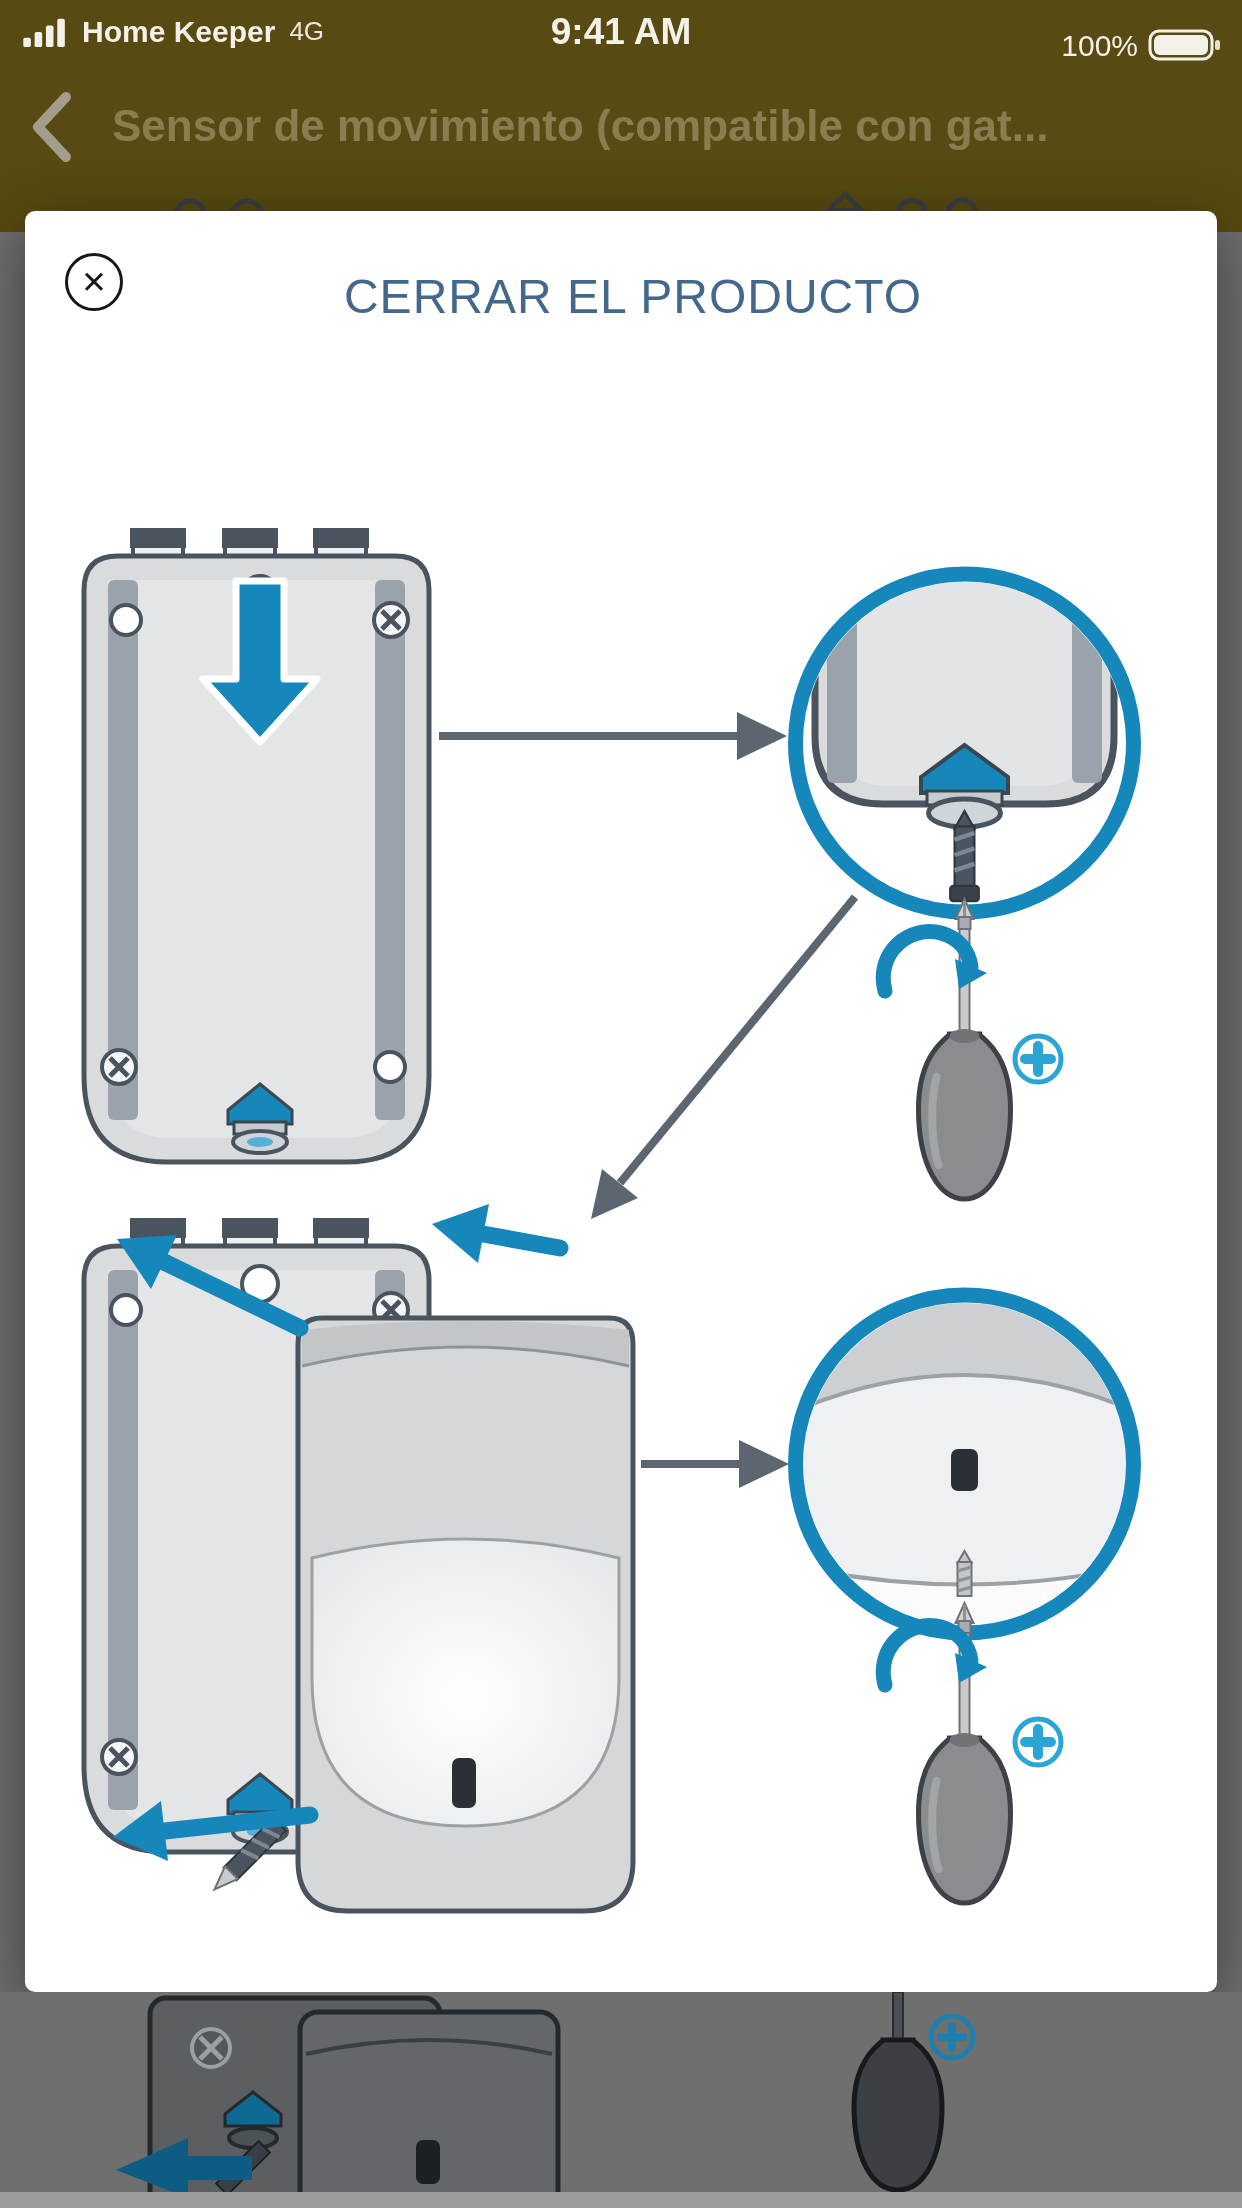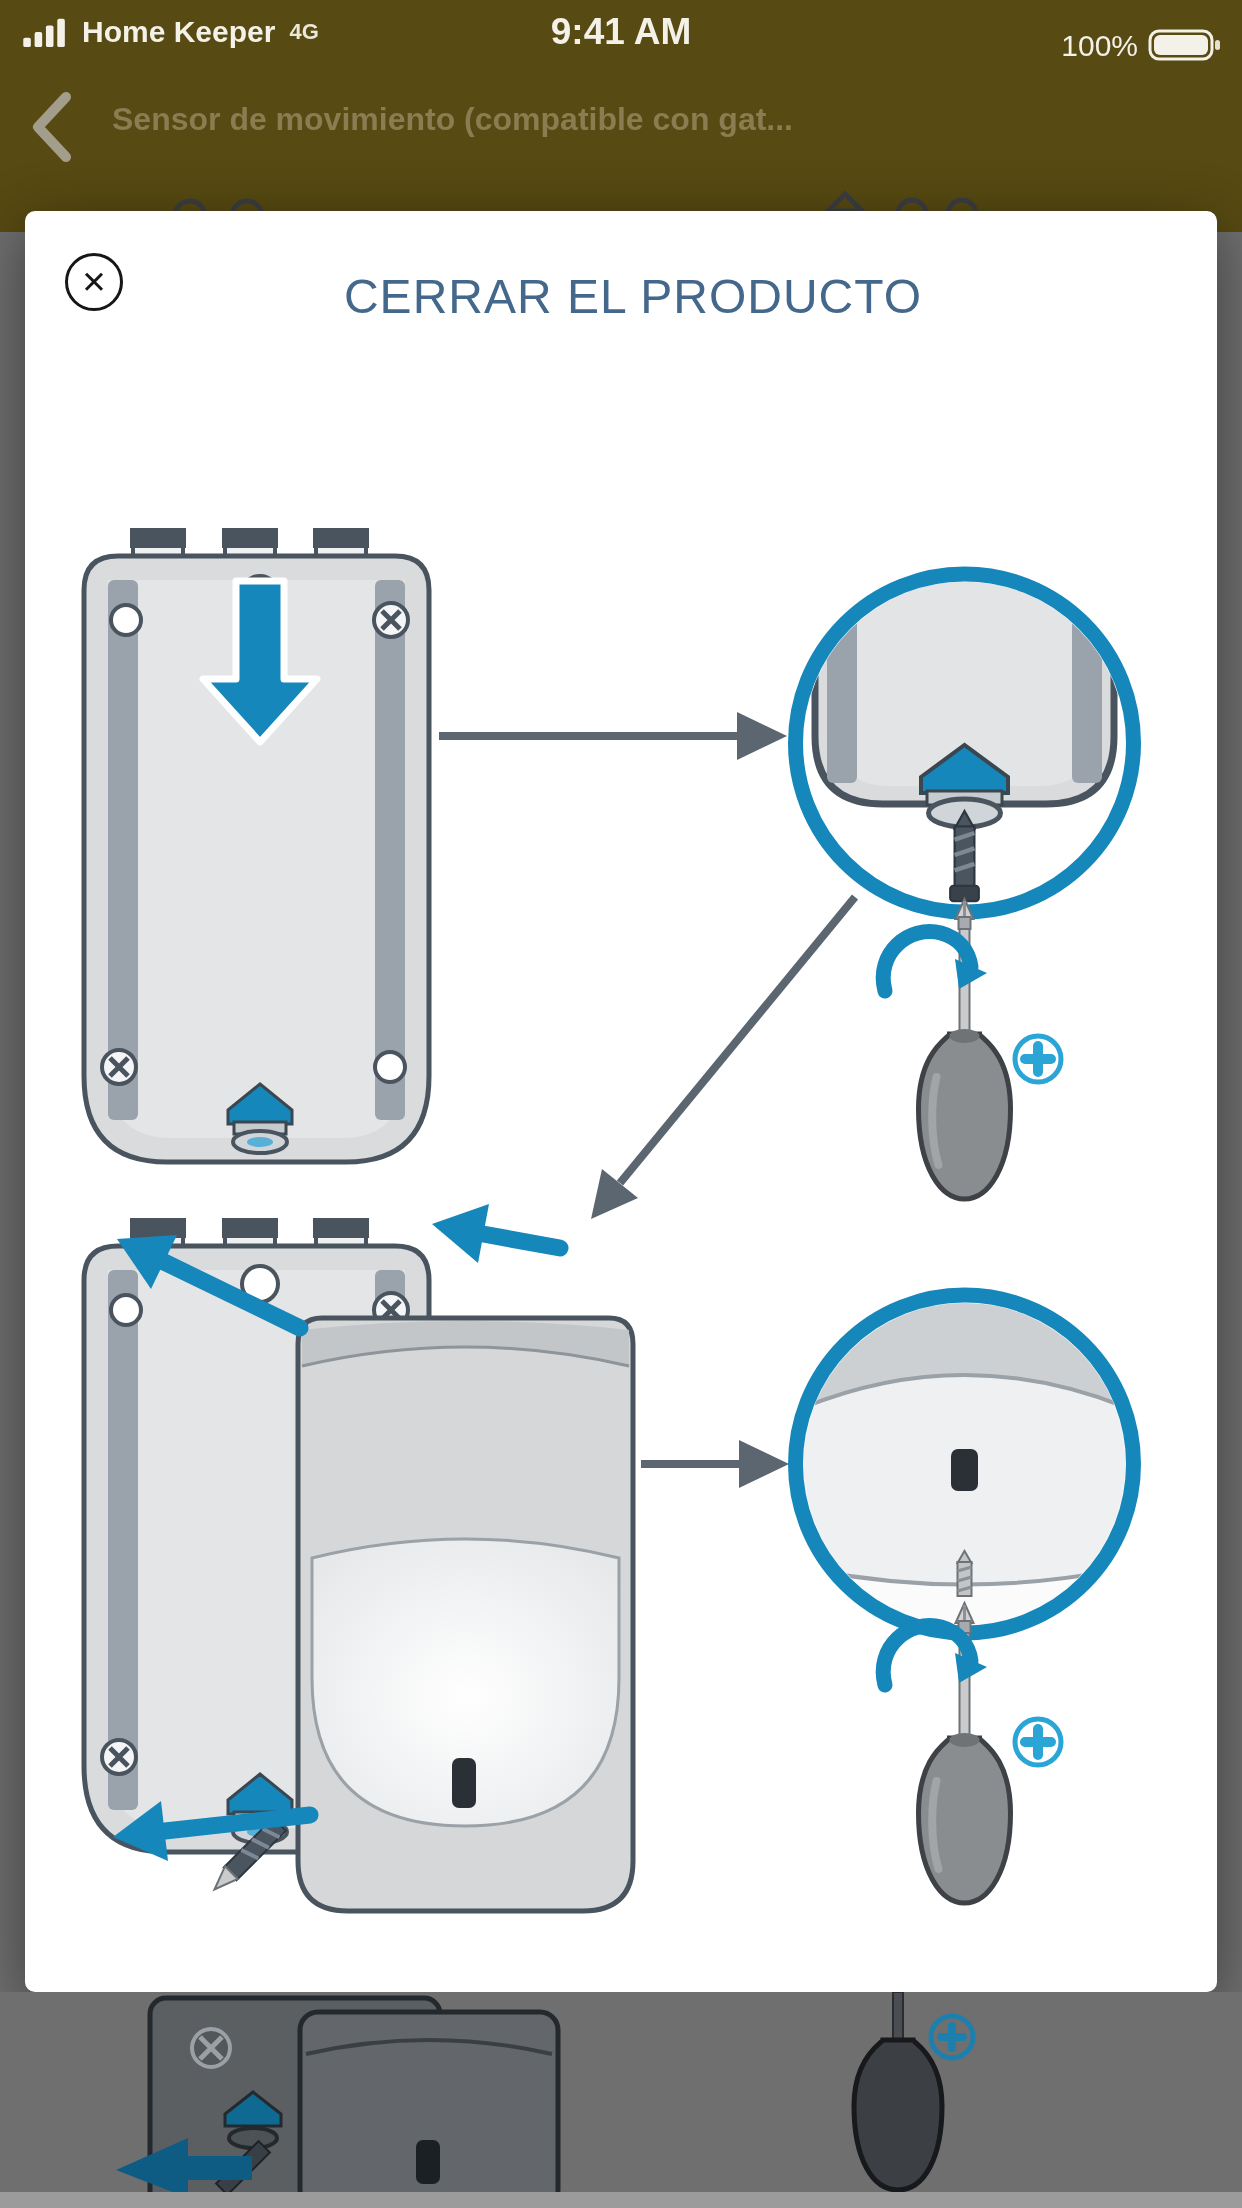--- a/index.html
+++ b/index.html
@@ -3,28 +3,28 @@
 <meta charset="utf-8">
 <style>
   html,body{margin:0;padding:0;background:#000;}
   .screen{position:relative;width:1242px;height:2208px;background:#6f6f6f;
           font-family:"Liberation Sans",sans-serif;overflow:hidden;}
   
   .header{position:absolute;top:0;left:0;width:100%;height:232px;background:#574a12;}
   .statusbar{position:absolute;top:0;left:0;right:0;height:63px;color:#f2efe6;}
   .sb-left{position:absolute;left:22px;top:0;height:63px;display:flex;align-items:center;gap:14px;}
   .carrier{font-size:30px;font-weight:700;color:#f4f1e8;}
-  .network{font-size:22px;color:#ece8da;font-weight:bold;}
+  .network{font-size:26px;color:#ece8da;}
   .sb-time{position:absolute;left:0;right:0;top:0;height:63px;display:flex;align-items:center;justify-content:center;
            font-size:37px;font-weight:700;color:#f4f1e8;}
   .sb-right{position:absolute;right:20px;top:0;height:63px;display:flex;align-items:flex-end;gap:10px;}
   .batt-pct{font-size:30px;color:#f4f1e8;}
   .navbar{position:absolute;top:63px;left:0;width:100%;height:127px;}
   .back-btn{position:absolute;left:26px;top:26px;width:52px;height:76px;background:none;border:none;padding:0;cursor:pointer;}
-  .nav-title{position:absolute;left:112px;top:38px;width:1080px;font-size:32px;font-weight:700;color:#8b7c52;
+  .nav-title{position:absolute;left:112px;top:38px;width:1080px;font-size:44px;font-weight:700;color:#8b7c52;
              white-space:nowrap;overflow:hidden;}
   .hint-strip{position:absolute;left:0;top:190px;width:1242px;height:21px;}
   
   .modal{position:absolute;left:25px;top:211px;width:1192px;height:1781px;background:#fff;border-radius:10px;
          box-shadow:0 14px 60px rgba(0,0,0,.45);overflow:hidden;}
   .close-btn{position:absolute;left:40px;top:42px;width:58px;height:58px;border:3px solid #161616;border-radius:50%;
              background:#fff;display:flex;align-items:center;justify-content:center;font-size:31px;color:#161616;
              padding:0;cursor:pointer;z-index:3;font-family:"Liberation Sans",sans-serif;}
   .modal-title{position:absolute;top:46px;left:0;width:100%;text-align:center;margin:12px;font-size:48px;font-weight:500;
                letter-spacing:1px;color:#44688c;z-index:2;}

